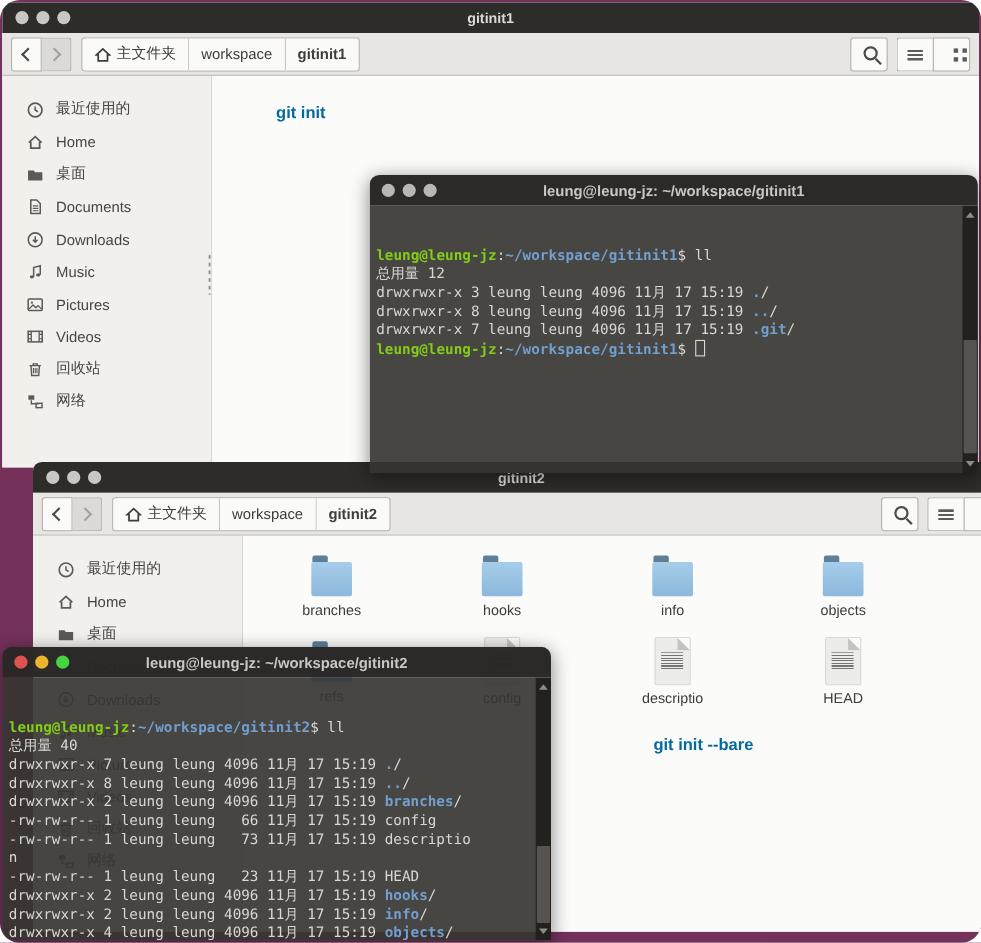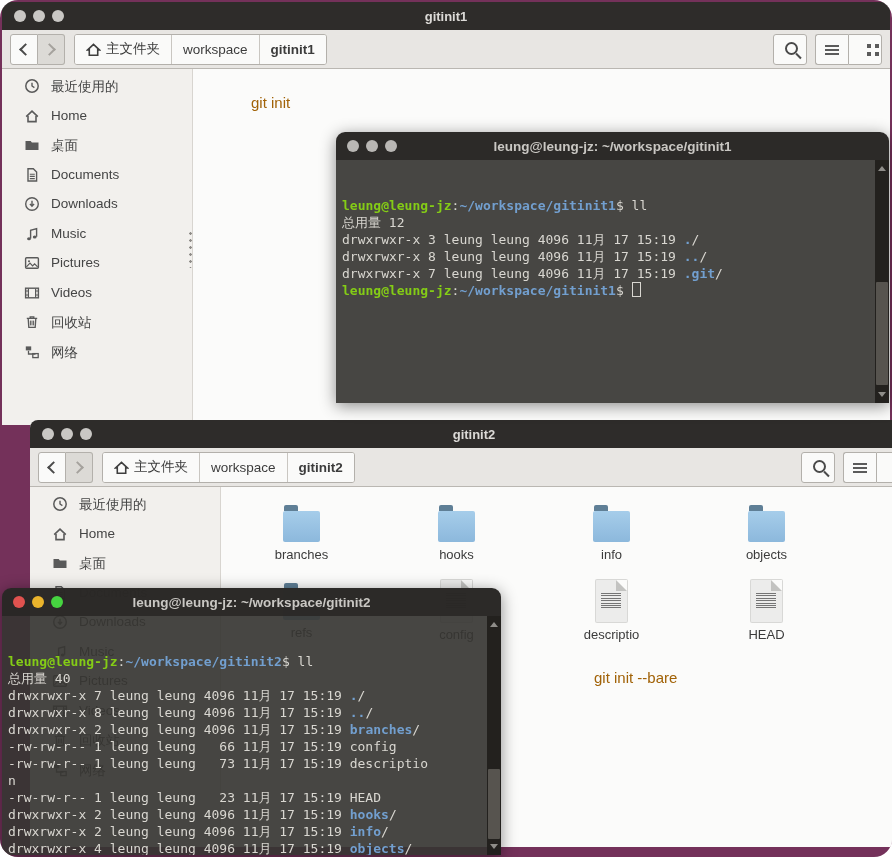--- a/index.html
+++ b/index.html
@@ -31,41 +31,41 @@
   .viewpair{display:flex;}
   .viewpair .iconbtn:first-child{border-radius:3px 0 0 3px;border-right:none;}
   .viewpair .iconbtn:last-child{border-radius:0 3px 3px 0;}
   .mag{width:9px;height:9px;border:2px solid #4a4a4a;border-radius:50%;position:relative;margin:-3px -3px 0 0;}
   .mag::after{content:'';position:absolute;width:7px;height:2px;background:#4a4a4a;transform:rotate(45deg);right:-6px;bottom:-4px;}
   .rows{width:14px;height:10px;background:repeating-linear-gradient(to bottom,#5b5b5b 0 2px,transparent 2px 4px);}
   .squares{width:4px;height:4px;background:#5b5b5b;box-shadow:8px 0 0 #5b5b5b,0 8px 0 #5b5b5b,8px 8px 0 #5b5b5b;margin:-8px -8px 0 0;}
 
   .fm-body{flex:1;display:flex;min-height:0;position:relative;}
   .sidebar{width:191px;flex:0 0 191px;background:#f2f0ed;border-right:1px solid #d8d5d0;padding-top:9px;box-sizing:border-box;}
-  .side-item{height:29.5px;display:flex;align-items:flex-start;padding-left:22px;gap:11px;font-size:13.5px;color:#454545;cursor:pointer;}
+  .side-item{height:29.5px;display:flex;align-items:flex-end;padding-left:22px;gap:11px;font-size:13.5px;color:#454545;cursor:pointer;}
   .side-item svg{width:16px;height:16px;flex:0 0 16px;}
   .pane-handle{position:absolute;left:186px;top:161px;width:5px;height:38px;background-image:radial-gradient(#8f8c88 1px,transparent 1.3px);background-size:5px 7px;}
   .content{flex:1;position:relative;background:#fbfbfa;}
-  .annotation{position:absolute;font-size:15px;color:#a16207;}
+  .annotation{position:absolute;font-size:15px;color:#0369a1;font-weight:bold;}
   #win1 .annotation{left:58px;top:25px;}
   #win2 .annotation{left:373px;top:182px;}
 
   
   .filegrid{position:absolute;left:3px;top:11px;display:grid;grid-template-columns:repeat(4,155px);grid-auto-rows:78px;}
   .file-item{display:flex;flex-direction:column;align-items:center;cursor:pointer;}
   .flabel{font-size:13px;color:#3b3b3b;margin-top:5px;}
   .ficon-folder{width:37px;height:31px;background:linear-gradient(#a6cdea,#8cb8dc);border-radius:2px;margin-top:13px;position:relative;}
   .ficon-folder::before{content:'';position:absolute;left:1px;top:-6px;width:14px;height:6px;background:#5f7f96;border-radius:2px 2px 0 0;}
   .ficon-file{width:31px;height:42px;background:#ececeb;border-radius:1px;margin-top:4px;position:relative;box-shadow:0 0 0 1px #d8d8d6;}
   .ficon-file::before{content:'';position:absolute;right:0;top:0;border-style:solid;border-width:0 11px 11px 0;border-color:#fbfbfa #fbfbfa #c3c3c1 #c3c3c1;}
   .ficon-file::after{content:'';position:absolute;left:5px;top:13px;width:20px;height:17px;background:repeating-linear-gradient(to bottom,#757575 0 1px,transparent 1px 2.4px);}
 
   
   .terminal{position:absolute;display:flex;flex-direction:column;border-radius:9px 9px 0 0;overflow:hidden;box-shadow:0 3px 16px rgba(0,0,0,.45);}
-  #term1{left:336px;top:132px;width:553px;height:271px;}
+  #term1{left:336px;top:159px;width:553px;height:271px;}
   #term2{left:2px;top:588px;width:499px;height:267px;}
   .term-titlebar{flex:0 0 28px;background:rgba(41,39,37,.99);position:relative;display:flex;align-items:center;justify-content:center;}
   .term-title{color:#c9c7c3;font-weight:bold;font-size:13.5px;}
   .tbtns{position:absolute;left:11px;top:8px;display:flex;gap:7px;}
   .tbtn{width:12px;height:12px;border-radius:50%;}
   .tbtn.plain{background:#b9b7b4;}
   .tbtn.close{background:#e0524f;}
   .tbtn.min{background:#eab42c;}
   .tbtn.max{background:#46d440;}
   .term-body{flex:1;background:rgba(54,52,49,.915);position:relative;padding:3px 20px 0 6px;font-family:"DejaVu Sans Mono",monospace;font-size:13px;line-height:17px;color:#d9d7d1;white-space:pre;overflow:hidden;}

